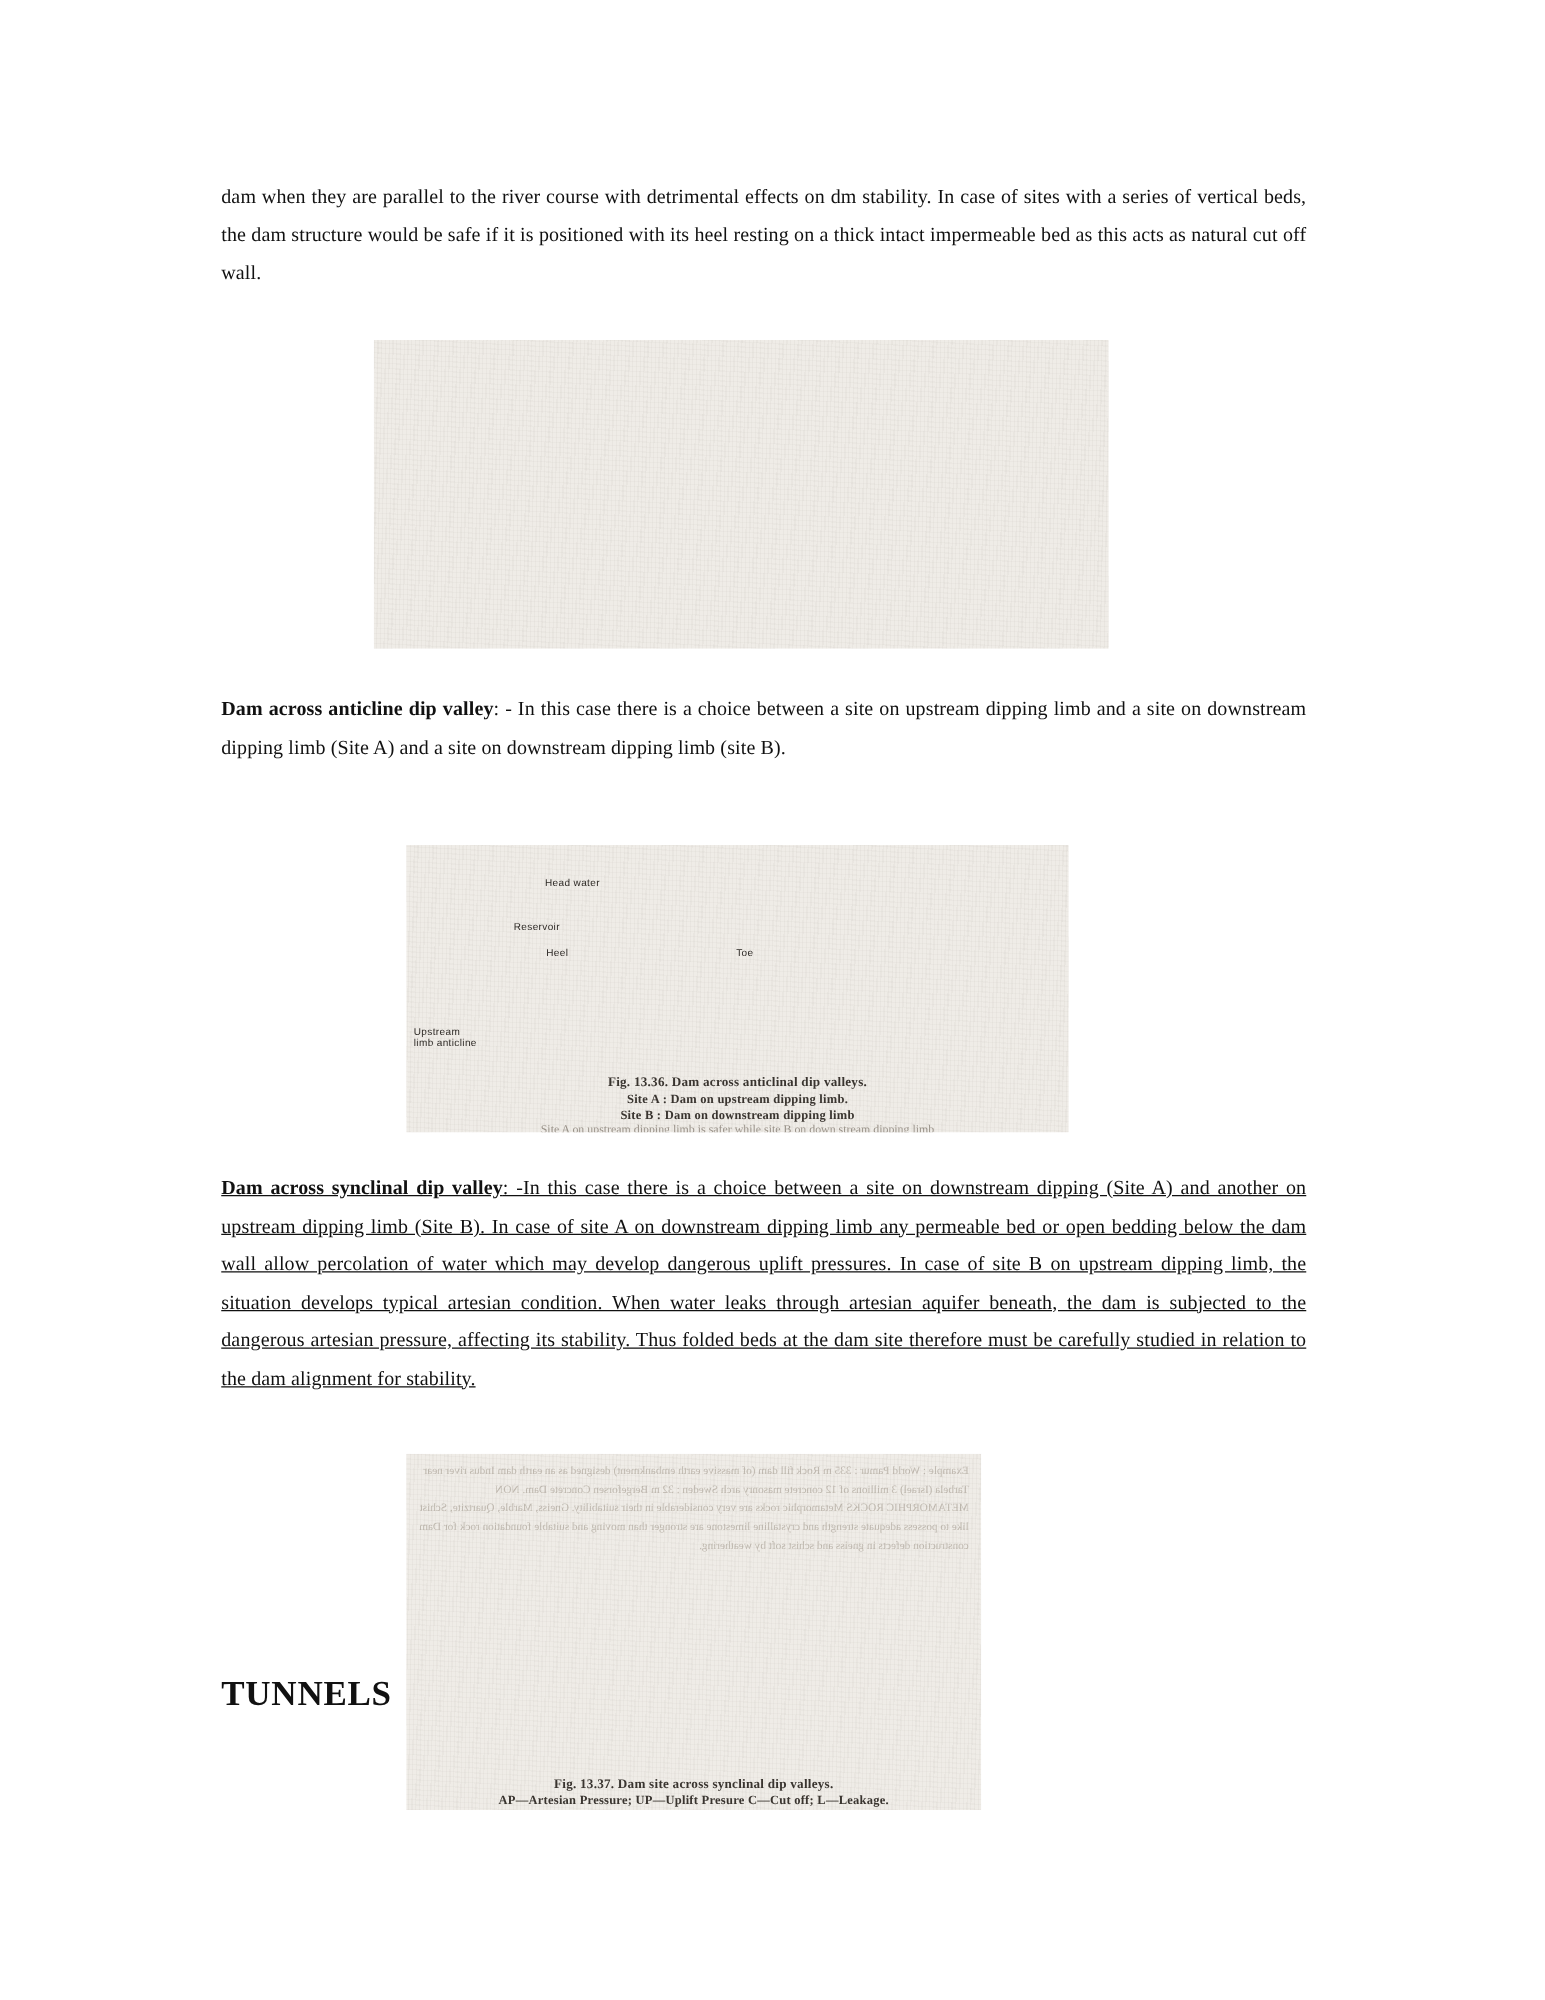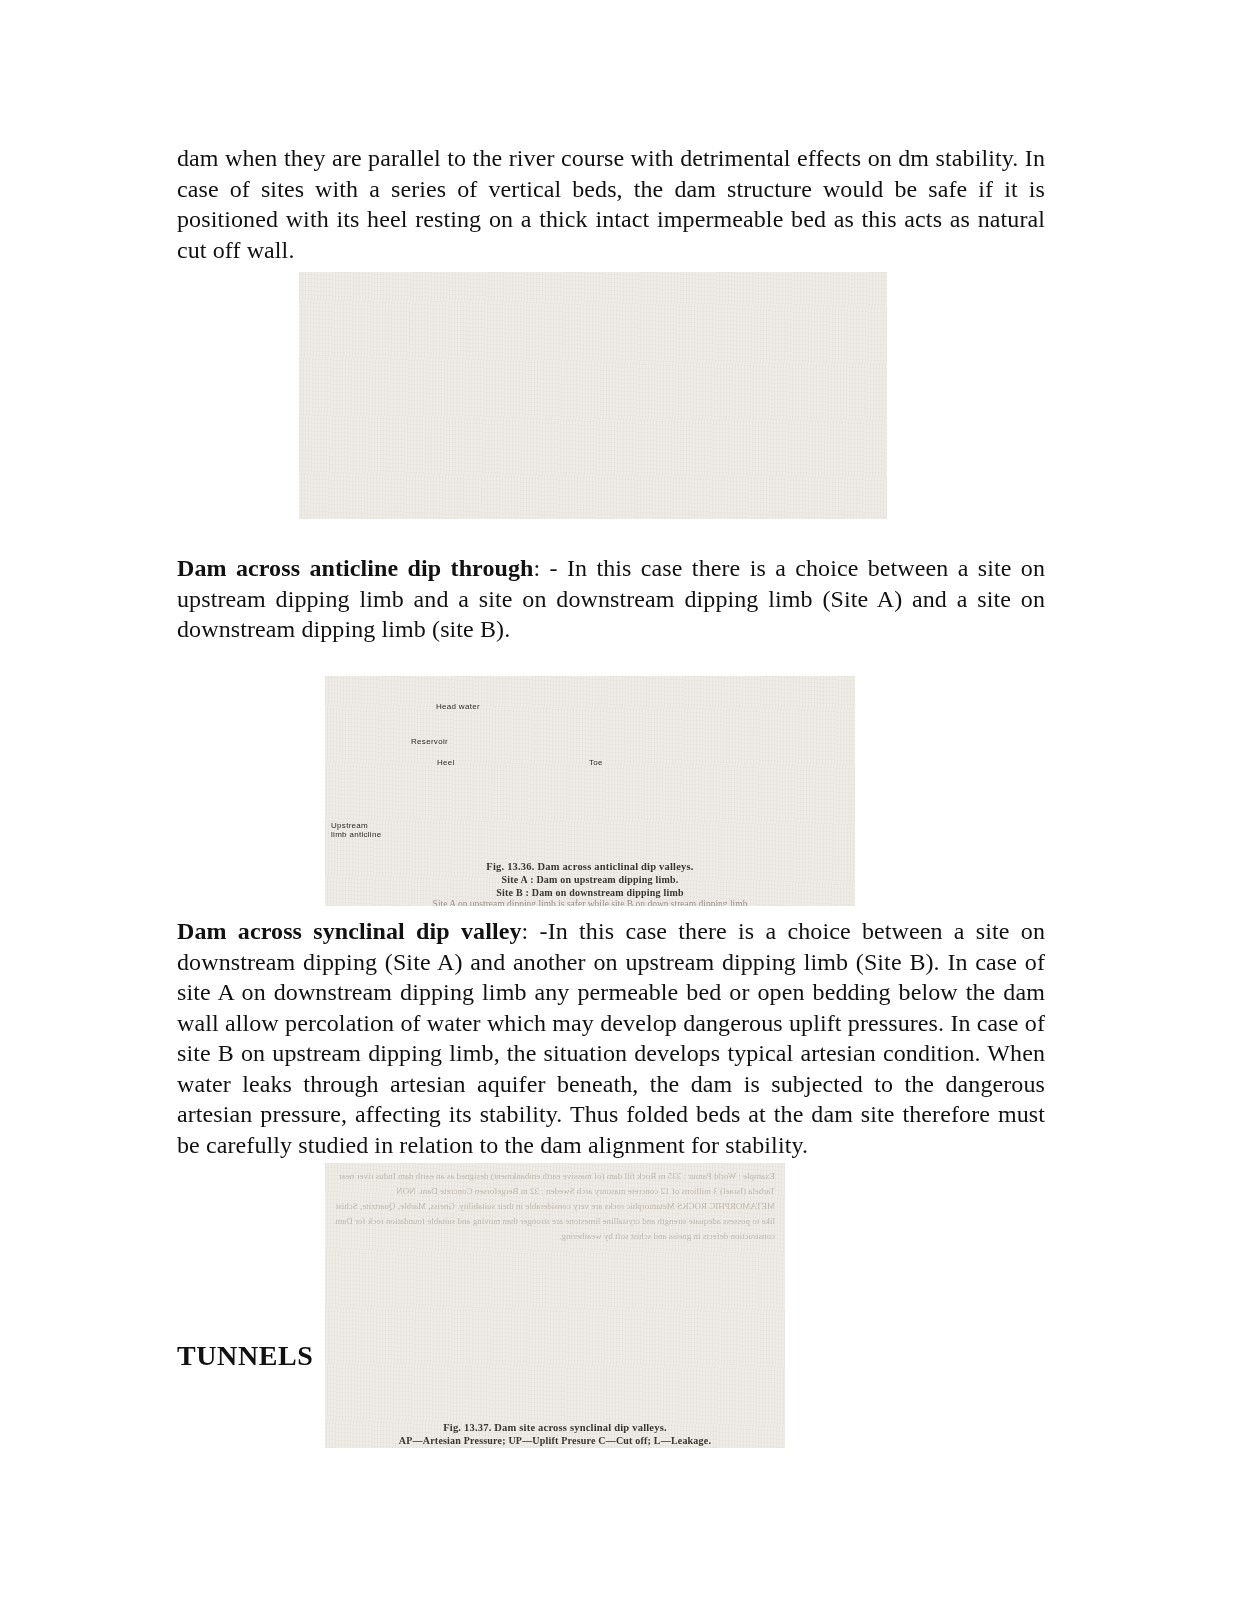--- a/index.html
+++ b/index.html
@@ -6,29 +6,29 @@
   body{
     width:1236px;height:1600px;position:relative;overflow:hidden;
     font-family:"Liberation Serif", serif;color:#111;
   }
   .page{position:absolute;inset:0;background:#fff;}
 
   
   .para{
     position:absolute;
     width:868px;left:177px;
-    font-size:24px;line-height:30.5px;
+    font-size:16px;line-height:30.5px;
     text-align:justify;
     color:#111;
     letter-spacing:.1px;
   }
   .para b{font-weight:bold;}
   #p1{top:143px;}
   #p2{top:553px;}
-  #p3{top:916px;}
+  #p3{top:936px;text-decoration:underline;}
 
   .tunnels{
     position:absolute;left:177px;top:1340px;
     font-size:28px;font-weight:bold;letter-spacing:.6px;
   }
 
   
   .fig{position:absolute;overflow:hidden;}
   .scan{
     position:absolute;inset:0;
@@ -270,21 +270,21 @@
             <path d="M560 140 L560 238"></path>
             <path d="M571 140 L571 238"></path>
           <path d="M576 140 L576 238"></path>
         </g>
       </g>
     </svg>
     <div class="grain"></div>
   </div>
 
   <div class="para" id="p2">
-    <b>Dam across anticline dip through</b><span>: - In this case there is a choice between a site on upstream dipping limb and a site on downstream dipping limb (Site A) and a site on downstream dipping limb (site B).</span>
+    <b>Dam across anticline dip valley</b><span>: - In this case there is a choice between a site on upstream dipping limb and a site on downstream dipping limb (Site A) and a site on downstream dipping limb (site B).</span>
   </div>
 
   <div class="fig" id="fig2">
     <div class="scan"></div>
     <svg width="530" height="230" viewBox="0 0 530 230">
       <defs>
         <clipPath id="c2a">
             <rect x="88" y="90" width="205" height="86"></rect>
           </clipPath>
         <clipPath id="c2b">

